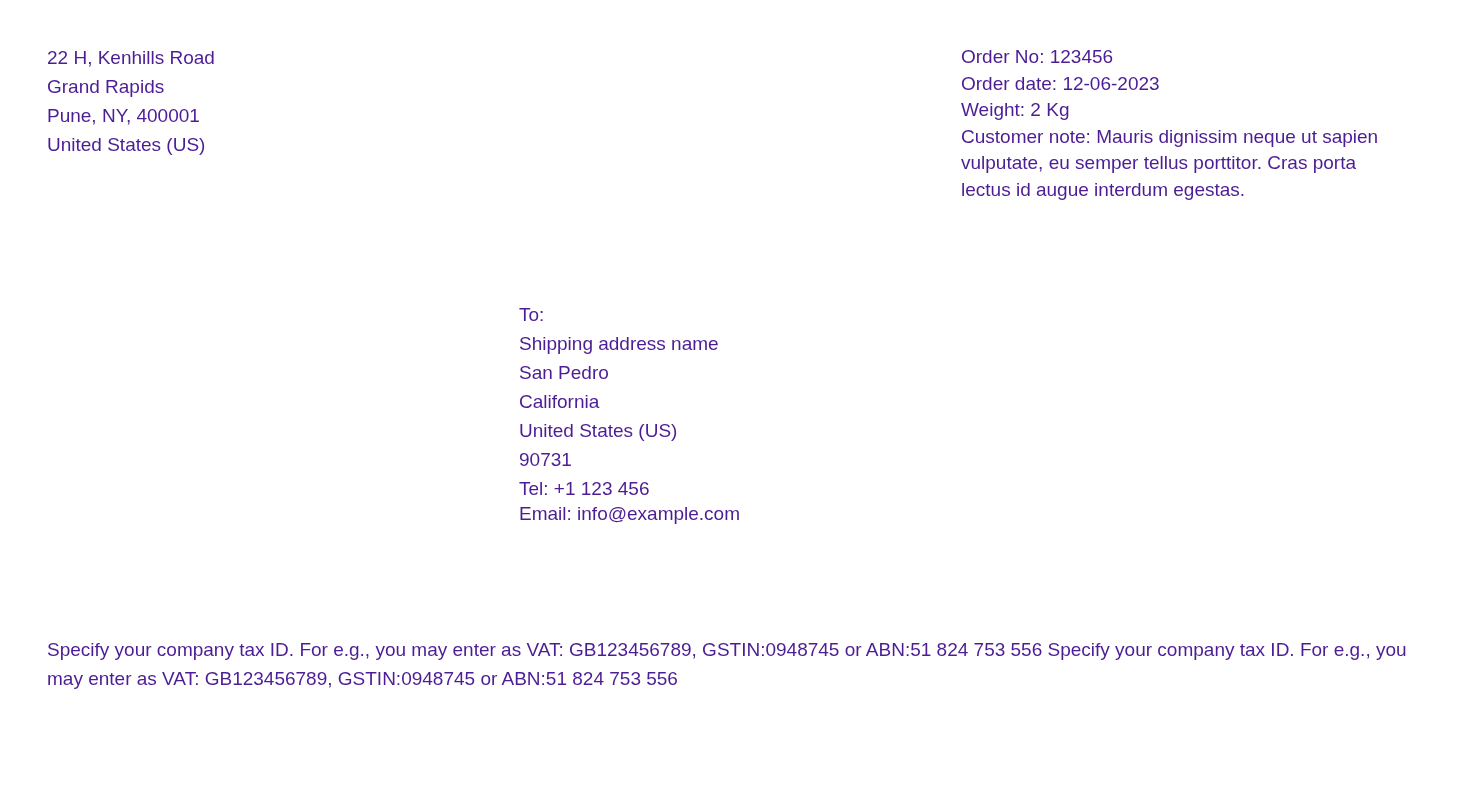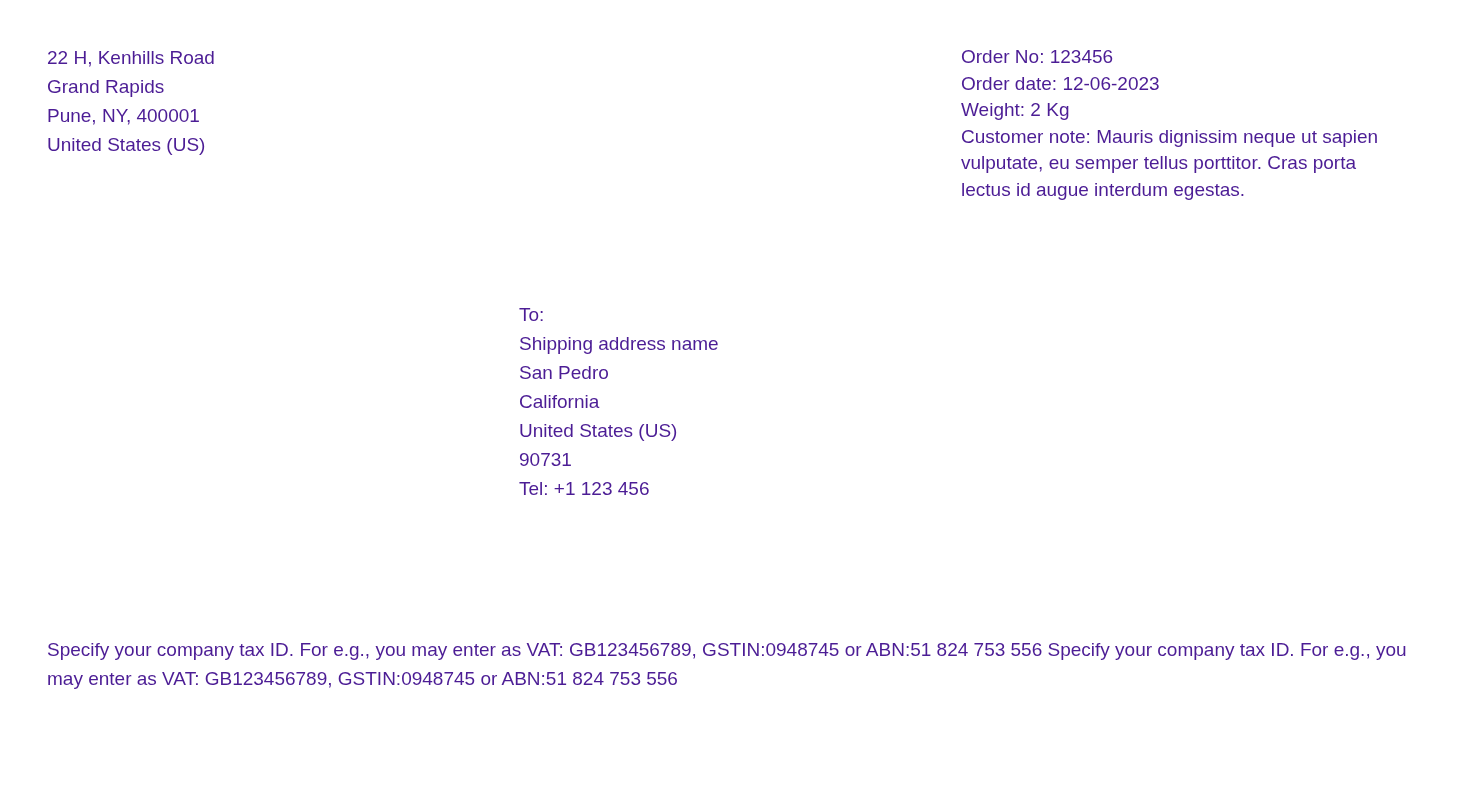--- a/index.html
+++ b/index.html
@@ -65,17 +65,18 @@
   </div>
 
   <div class="block ship-to">
     <div>To:</div>
     <div>Shipping address name</div>
     <div>San Pedro</div>
     <div>California</div>
     <div>United States (US)</div>
     <div>90731</div>
     <div class="tel-row"><b>Tel:</b> <span>+1 123 456</span></div>
+    <div class="email-row"><b>Email:</b> <span>info@example.com</span></div>
   </div>
 
   <div class="block footer-note">Specify your company tax ID. For e.g., you may enter as VAT: GB123456789, GSTIN:0948745 or ABN:51 824 753 556 Specify your company tax ID. For e.g., you may enter as VAT: GB123456789, GSTIN:0948745 or ABN:51 824 753 556</div>
 
 </div>
 
 </body></html>

